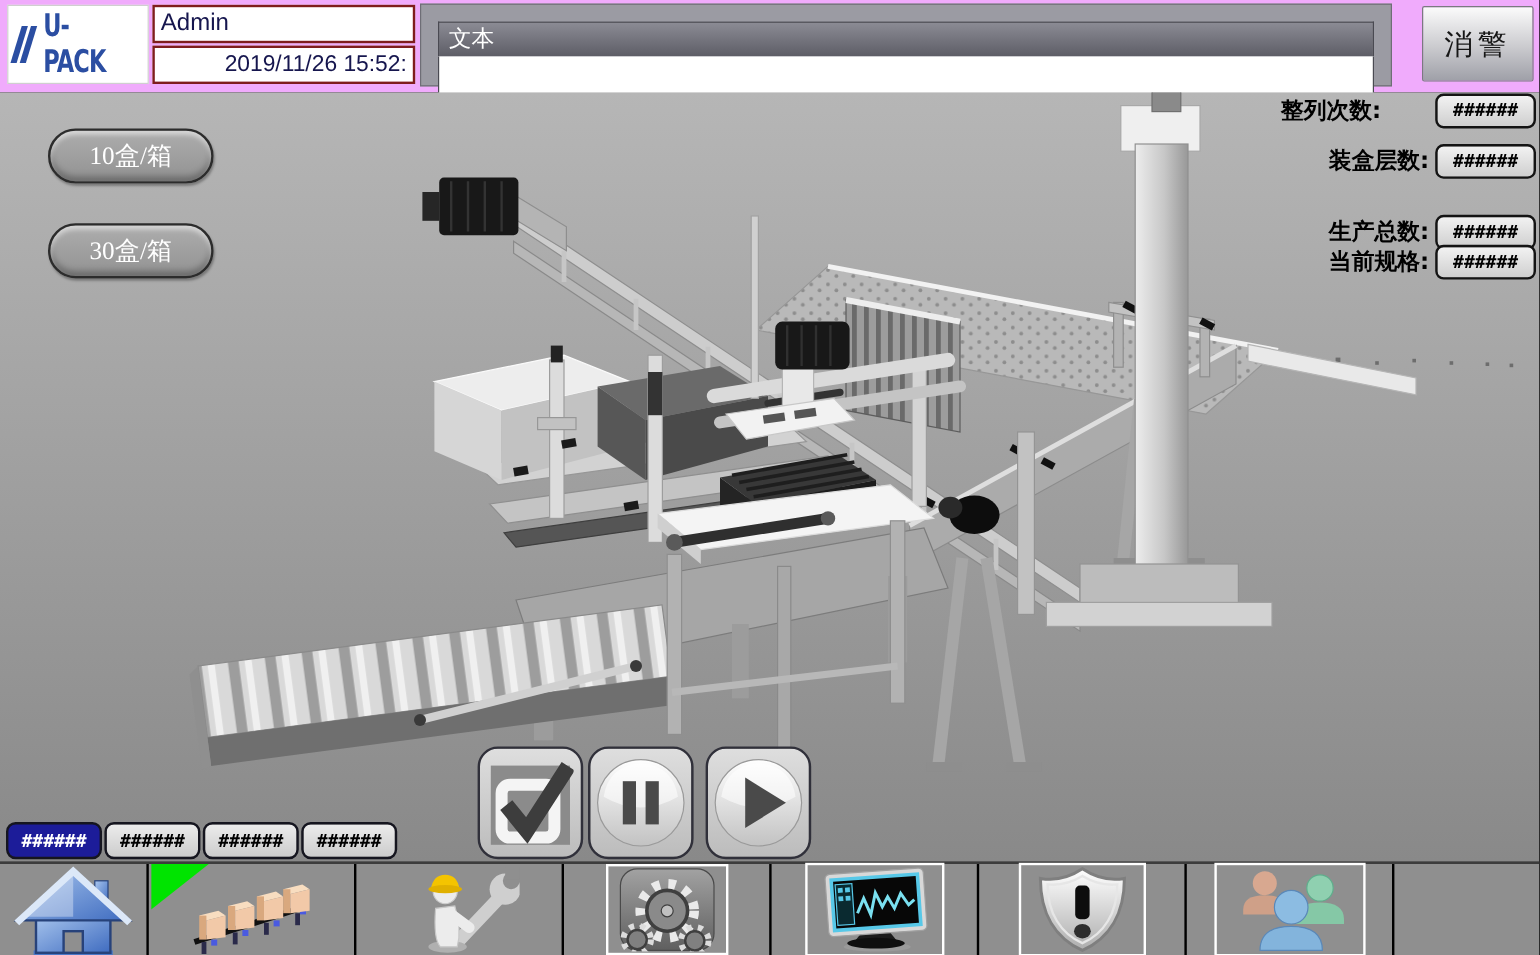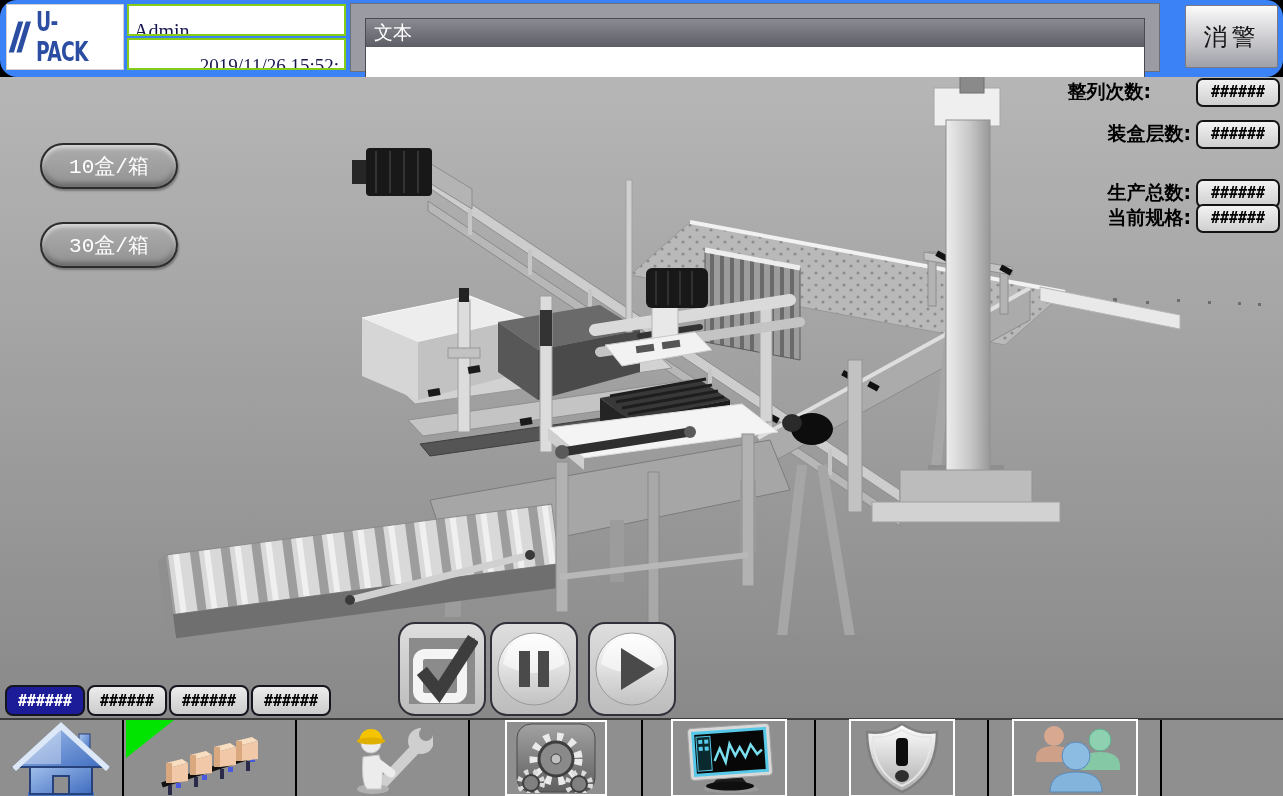--- a/index.html
+++ b/index.html
@@ -1,46 +1,46 @@
 <!DOCTYPE html>
 <html><head>
 <meta charset="utf-8">
 <style>
   html,body{margin:0;padding:0;background:#222;}
   .screen{position:relative;width:1283px;height:796px;overflow:hidden;background:#000;
           font-family:"DejaVu Sans","Liberation Sans",sans-serif;-webkit-user-select:none;user-select:none;}
 
   
-  .topbar{position:absolute;left:0;top:0;width:1283px;height:77px;background:#3b82f6;border-radius:17px;}
+  .topbar{position:absolute;left:0;top:0;width:1283px;height:77px;background:#f0abfc;}
   .logo-box{position:absolute;left:6px;top:4px;width:116px;height:64px;background:#fff;
             border:1px solid #cfcfcf;display:flex;align-items:center;justify-content:center;gap:3px;}
   .logo-text{color:#2b4ea2;font-weight:bold;font-size:26px;letter-spacing:-1px;transform:scaleX(.72);transform-origin:left center;}
   .id-field{position:absolute;left:127px;width:219px;height:32px;box-sizing:border-box;background:#fff;
-            border:2px solid #84cc16;color:#16164e;font-family:Liberation Serif, serif;
-            font-size:20px;line-height:27px;padding:12px 5px;white-space:nowrap;overflow:hidden;}
+            border:2px solid #7f1d1d;color:#16164e;font-family:Liberation Sans, sans-serif;
+            font-size:20px;line-height:27px;padding:0 5px;white-space:nowrap;overflow:hidden;}
   .id-user{top:4px;}
   .id-date{top:38px;font-size:19px;text-align:right;}
   .msgbox{position:absolute;left:350px;top:3px;width:810px;height:69px;box-sizing:border-box;
           background:#9b9ba3;border:1px solid #6e6e76;padding:14px;}
   .msg-header{height:29px;background:linear-gradient(#8b8b94,#5d5d66);border:1px solid #4a4a52;border-bottom:none;
               box-sizing:border-box;color:#fff;font-size:19px;line-height:27px;padding-left:8px;}
   .msg-body{height:32px;background:#fff;border:1px solid #4a4a52;border-top:none;box-sizing:border-box;}
   .alarm-btn{position:absolute;left:1185px;top:5px;width:93px;height:63px;box-sizing:border-box;
              background:linear-gradient(#fbfbfb,#cacace 55%,#9fa0a8);border:1px solid #7a7a80;border-radius:2px;
              font-size:24px;color:#161616;display:flex;align-items:center;justify-content:center;letter-spacing:4px;
              font-family:inherit;cursor:pointer;}
 
   
   .main{position:absolute;left:0;top:77px;width:1283px;height:641px;background:linear-gradient(#b6b6b6,#898989);}
   .machine{position:absolute;left:0;top:0;width:1283px;height:641px;}
 
   .spec-btn{position:absolute;left:40px;width:138px;height:46px;box-sizing:border-box;border-radius:23px;
             border:2px solid #2c2c2c;background:linear-gradient(#adadad,#929292);
             box-shadow:inset 0 3px 4px rgba(255,255,255,.55),inset 0 -4px 5px rgba(0,0,0,.28),1px 2px 2px rgba(0,0,0,.3);
-            color:#fff;font-size:21px;display:flex;align-items:center;justify-content:center;cursor:pointer;font-family:Liberation Mono, monospace;margin-top:36px;}
+            color:#fff;font-size:21px;display:flex;align-items:center;justify-content:center;cursor:pointer;font-family:Liberation Serif, serif;}
   .spec-1{top:30px;} .spec-2{top:109px;}
 
   .stat-row{position:absolute;right:3px;height:30px;display:flex;align-items:center;gap:5px;}
   .stat-label{font-weight:bold;font-size:19px;color:#000;white-space:nowrap;}
   .stat-value{width:84px;height:29px;box-sizing:border-box;border:2px solid #141414;border-radius:7px;
               background:linear-gradient(#f2f2f2,#cfcfcf);display:flex;align-items:center;justify-content:center;
               font-family:"DejaVu Sans Mono","Liberation Mono",monospace;font-weight:bold;font-size:15px;color:#000;overflow:hidden;}
 
   .ctrl-btn{position:absolute;top:545px;width:88px;height:94px;box-sizing:border-box;border-radius:17px;
             border:2px solid #30303a;background:linear-gradient(#dedede,#bcbcbc);

